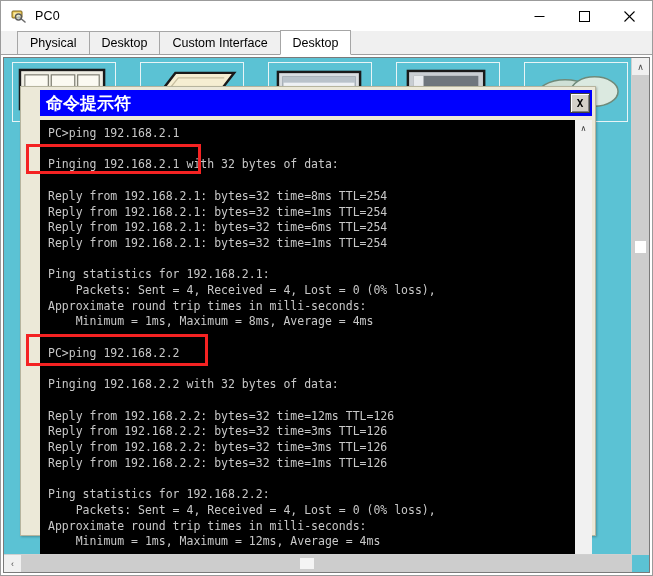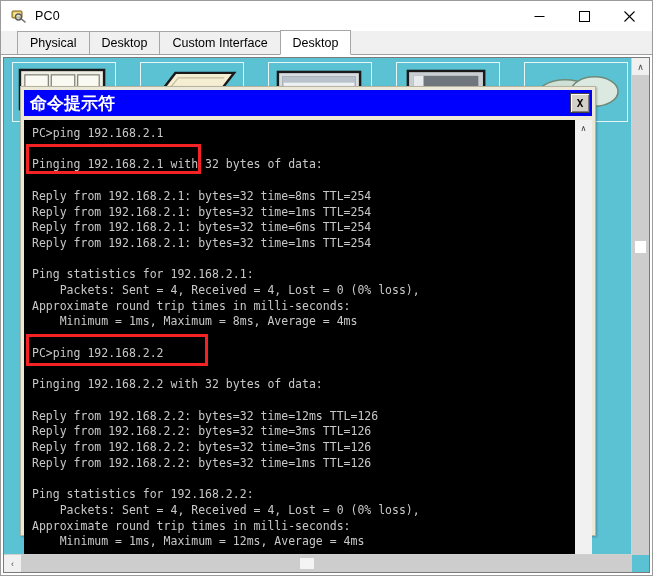--- a/index.html
+++ b/index.html
@@ -154,20 +154,21 @@
     left: 16px;
     top: 28px;
     width: 576px;
     height: 450px;
     background: #ece9d8;
     border: 1px solid #b6b49e;
     box-sizing: border-box;
     box-shadow: 1px 1px 2px rgba(0,0,0,.25);
     display: flex;
     flex-direction: column;
+    padding-left: 16px;
   }
   #cmd-titlebar {
     flex: 0 0 26px;
     height: 26px;
     margin: 3px 3px 0 3px;
     background: #0000ff;
     display: flex;
     align-items: center;
     justify-content: space-between;
     padding: 0 2px 0 6px;

